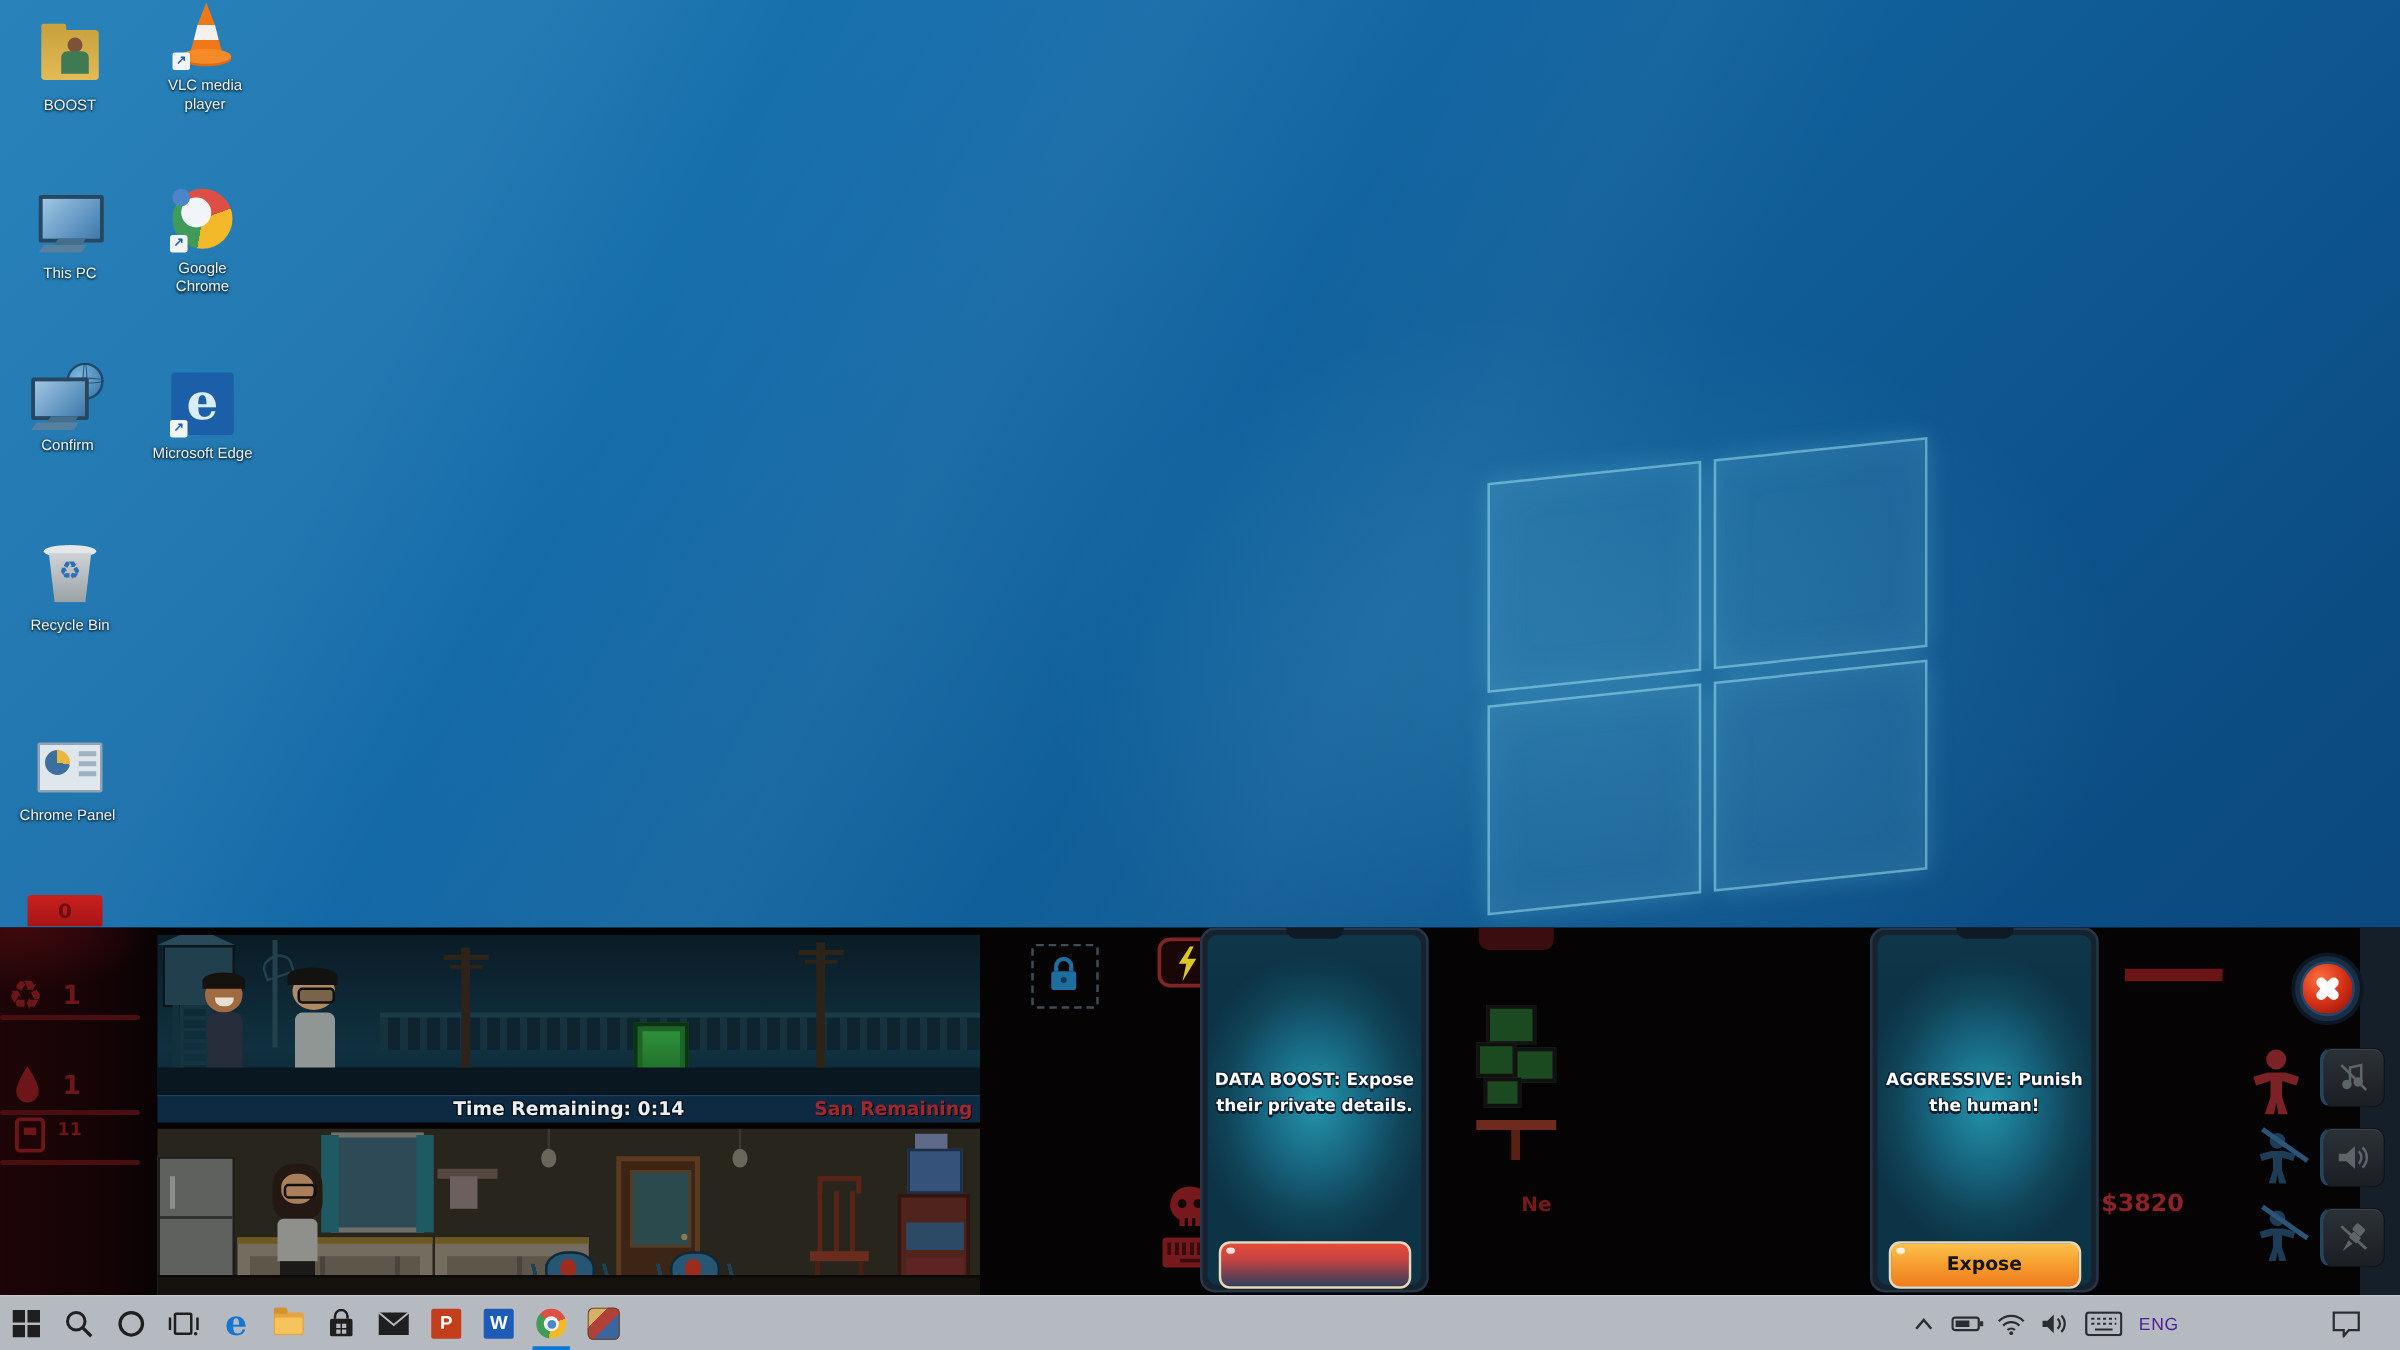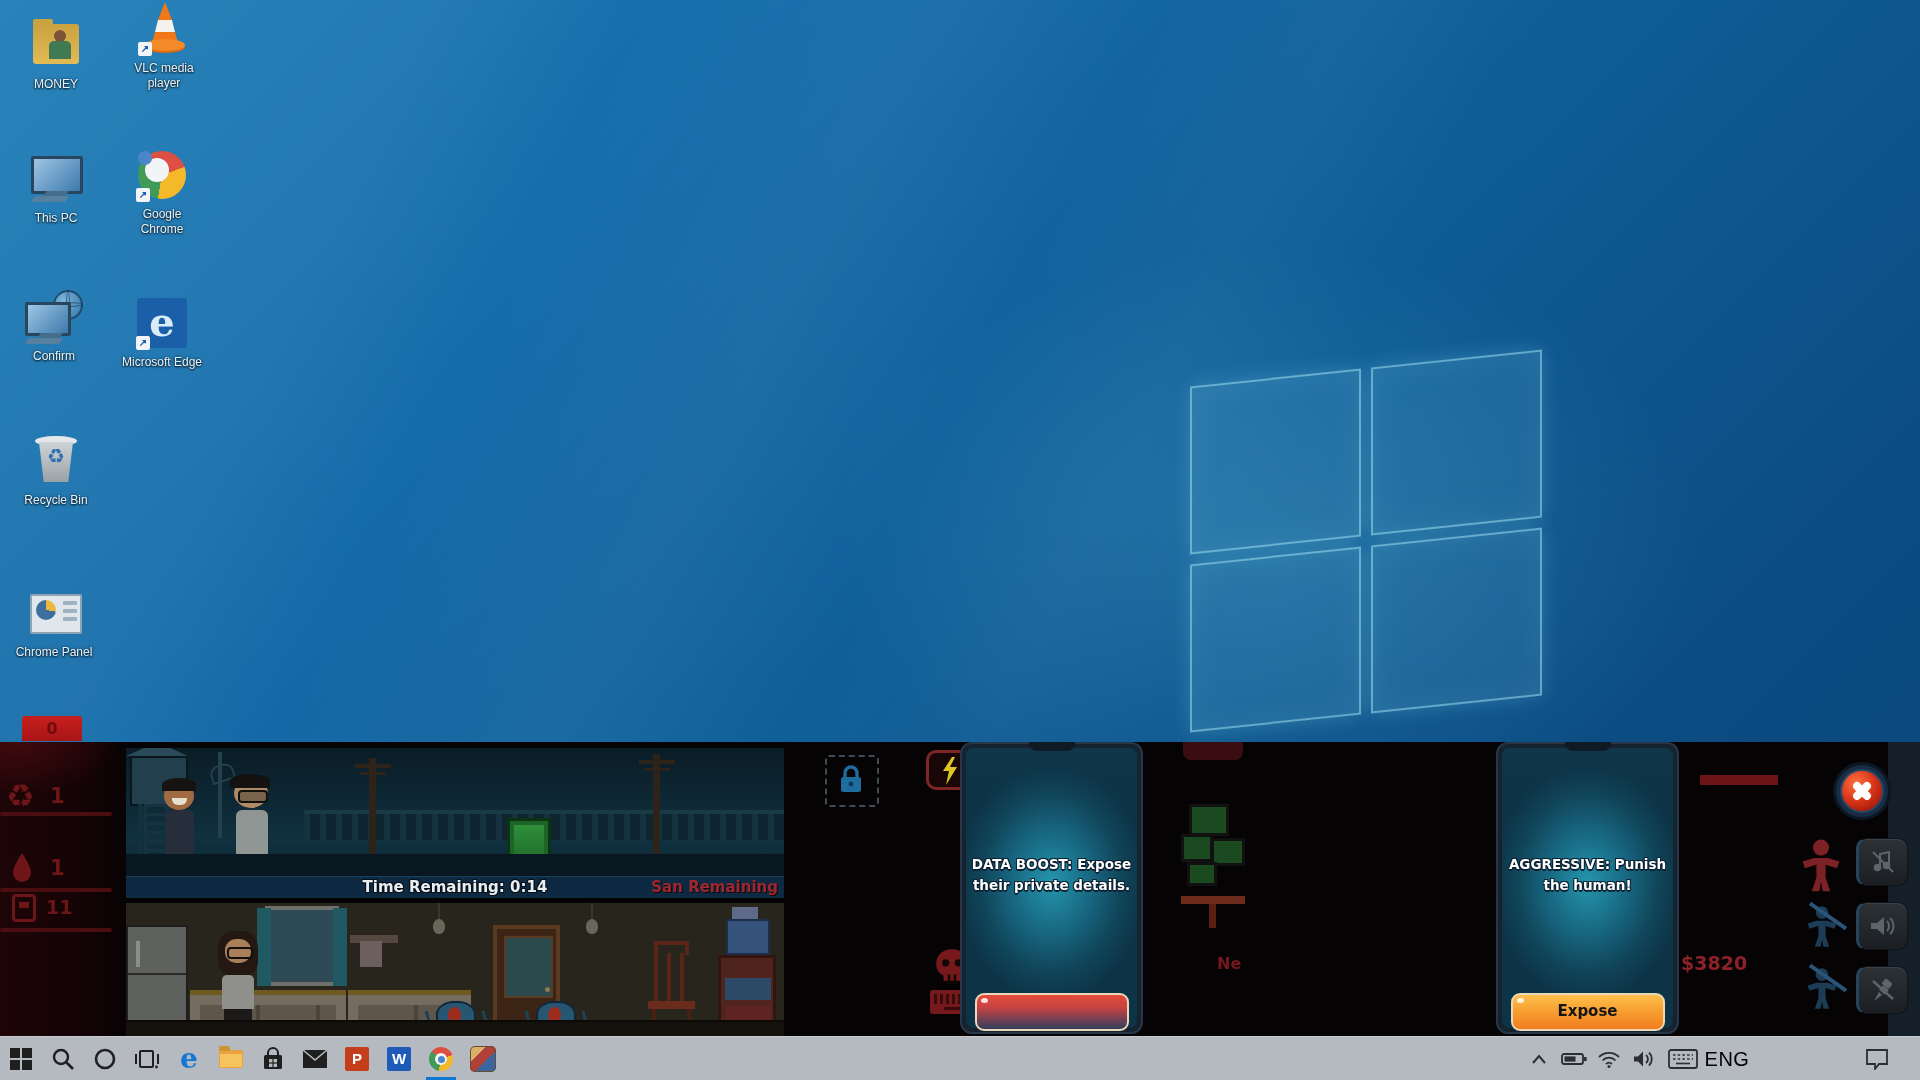--- a/index.html
+++ b/index.html
@@ -221,21 +221,21 @@
   .tb-e{color:#1476d4;font-size:28px;font-weight:bold;font-family:"DejaVu Serif",serif;line-height:28px;}
   .tb-tile{width:24px;height:24px;border-radius:2px;color:#fff;font-weight:bold;font-size:15px;text-align:center;line-height:24px;font-family:"Liberation Sans",sans-serif;}
   .tb-chrome{position:relative;width:24px;height:24px;border-radius:50%;
     background:conic-gradient(from -50deg,#dd4f42 0 33.4%,#f4b928 33.4% 66.7%,#3f9b57 66.7% 100%);}
   .tb-chrome:before{content:"";position:absolute;left:6px;top:6px;width:12px;height:12px;border-radius:50%;background:#f2f5f7;}
   .tb-chrome:after{content:"";position:absolute;left:8.5px;top:8.5px;width:7px;height:7px;border-radius:50%;background:#4a86c8;}
   .tb-game{width:26px;height:26px;border-radius:5px;
     background:linear-gradient(135deg,#d8b06a 0 32%,#b04038 32% 58%,#3a66a0 58% 100%);box-shadow:inset 0 0 0 1px #6a4a30;}
   .tb-right{position:absolute;right:0;top:0;height:44px;display:flex;align-items:center;color:#2b2e31;}
   .tray-item{display:flex;align-items:center;justify-content:center;height:44px;cursor:pointer;}
-  .tray-lang{font-size:20px;color:#000000;letter-spacing:.5px;}
+  .tray-lang{font-size:14px;color:#4c1d95;letter-spacing:.5px;}
 
   .ghud-money{z-index:23;}
 </style>
 </head>
 <body>
 
 <div id="screen">
 
   <div class="desktop">
     <div class="win-logo">
@@ -247,21 +247,21 @@
   </div>
 
   <div class="ds-icon" style="left:14px;top:16px;">
     <div class="art">
       <div class="art-folder"></div>
       <div class="dell-person">
           <div class="dell-head"></div>
           <div class="dell-body"></div>
         </div>
     </div>
-    <div class="lbl">MONEY</div>
+    <div class="lbl">BOOST</div>
   </div>
 
   <div class="ds-icon" style="left:122px;top:0px;">
     <div class="art art-vlc">
       <svg width="48" height="58" viewBox="0 0 48 58">
         <polygon points="24,2 31,20 17,20" fill="#f07818"></polygon>
         <polygon points="17,20 31,20 34,32 14,32" fill="#f5f2ee"></polygon>
         <polygon points="14,32 34,32 38,46 10,46" fill="#f07818"></polygon>
         <ellipse cx="24" cy="47" rx="20" ry="6" fill="#e06a10"></ellipse>
         <ellipse cx="24" cy="45" rx="20" ry="6" fill="#f58a28"></ellipse>
@@ -340,21 +340,21 @@
 
     <div class="cnt-ico" style="left:10px;top:110px;">
       <svg width="24" height="32" viewBox="0 0 24 32">
           <path d="M12 1 C12 1 3 14 3 21 a9 9 0 0 0 18 0 C21 14 12 1 12 1Z" fill="#6d1518"></path>
         </svg>
     </div>
     <div class="cnt" style="left:50px;top:114px;font-size:21px;">1</div>
     <div class="cnt-bar" style="left:0;top:146px;width:112px;"></div>
 
     <div class="cnt-ico deck-ico" style="left:12px;top:152px;"></div>
-    <div class="cnt" style="left:46px;top:154px;font-size:19px;">11</div>
+    <div class="cnt" style="left:46px;top:154px;font-size:14px;">11</div>
     <div class="cnt-bar" style="left:0;top:186px;width:112px;"></div>
 
     <div class="scene-top">
       <div class="fence"></div>
       <div class="tpole tp1"></div>
       <div class="tpole tp2"></div>
       <div class="wtank"></div>
       <div class="wtank-legs"></div>
       <div class="ladder"></div>
       <div class="mast"></div>

